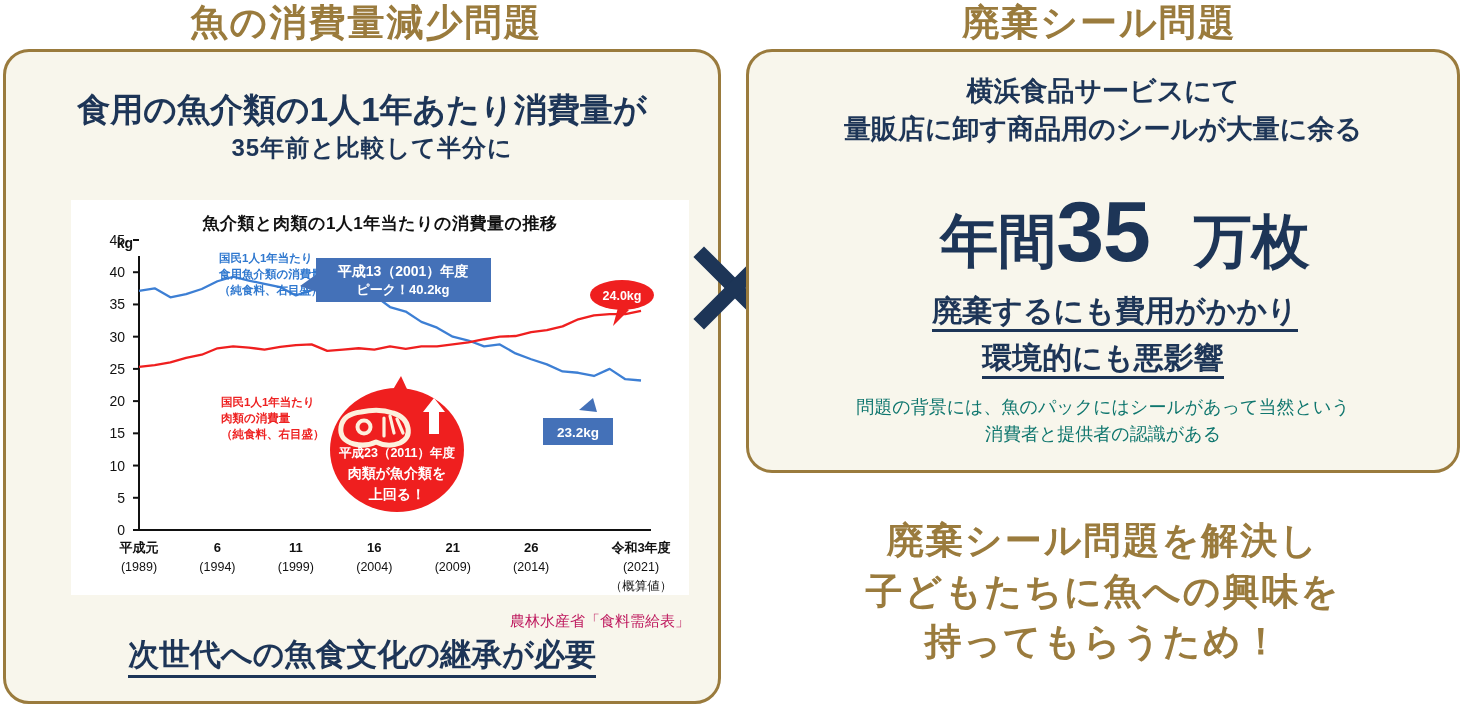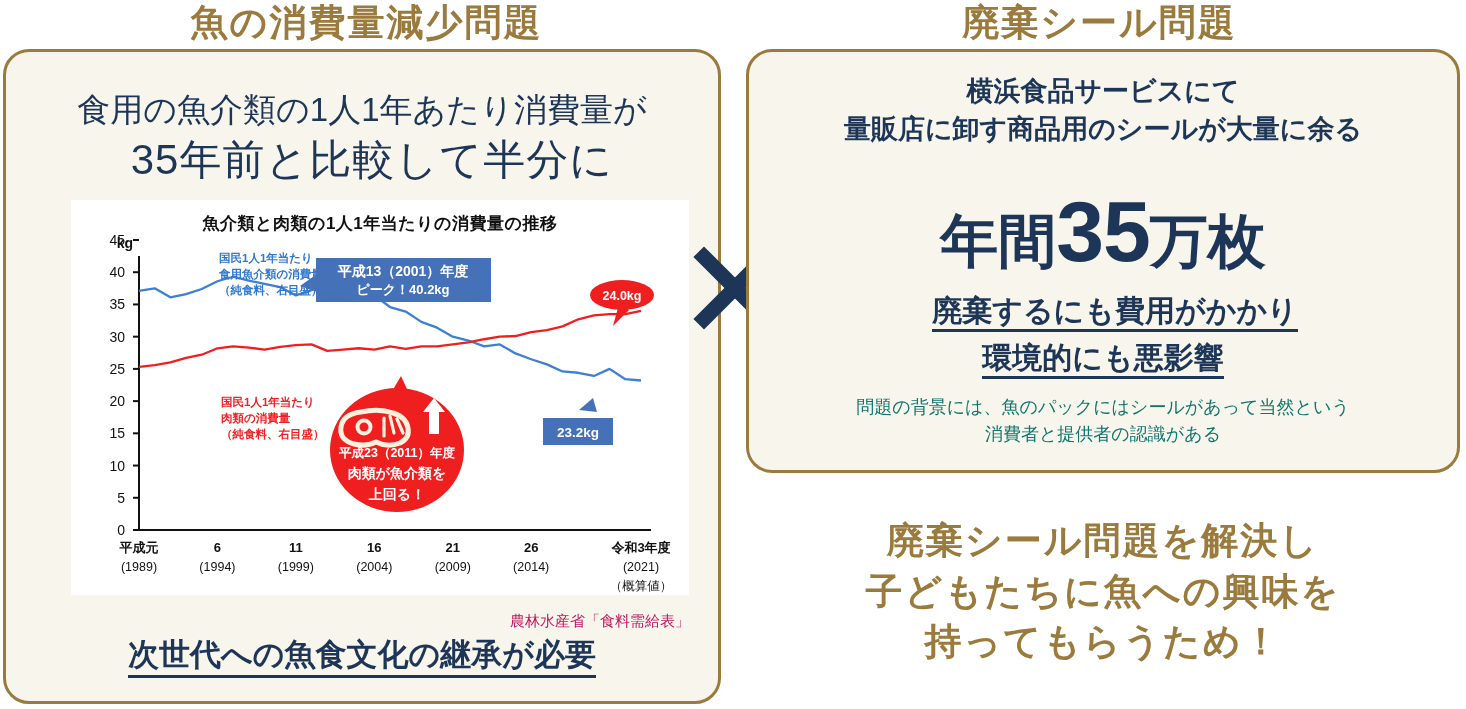--- a/index.html
+++ b/index.html
@@ -32,29 +32,29 @@
     border:3px solid #9a7b3d;
     border-radius:26px;
     box-sizing:border-box;
   }
   #left-panel{left:3px;top:49px;width:718px;height:655px;}
   #right-panel{left:746px;top:49px;width:714px;height:424px;}
 
   
   .navy-lead{
     color:#1d3557;
-    font-weight:normal;
+    font-weight:bold;
     text-align:center;
     line-height:1.34;
   }
   #left-lead{
     position:absolute;left:3px;top:88px;width:718px;
     font-size:33px;
   }
-  #left-lead .l2{font-size:42px;letter-spacing:1px;margin-left:20px;}
+  #left-lead .l2{font-size:24px;letter-spacing:1px;margin-left:20px;}
 
   
   #chart-card{
     position:absolute;left:71px;top:200px;width:618px;height:395px;
     background:#ffffff;
   }
   #chart-title{
     position:absolute;left:0;top:12px;width:618px;text-align:center;
     font-size:17px;font-weight:bold;color:#111111;letter-spacing:.5px;
   }
@@ -77,21 +77,21 @@
 
   
   #right-top{
     position:absolute;left:746px;top:72px;width:714px;text-align:center;
     color:#1d3557;font-size:27px;font-weight:bold;line-height:1.42;
   }
   #right-big{
     position:absolute;left:746px;top:182px;width:714px;text-align:center;
     color:#1d3557;font-weight:bold;white-space:nowrap;
   }
-  #right-big .unit{font-size:58px;letter-spacing:0px;}
+  #right-big .unit{font-size:58px;letter-spacing:0px;margin-left:44px;}
   #right-big .num{font-size:86px;letter-spacing:-1px;}
   #right-ul1,#right-ul2{
     position:absolute;left:746px;width:714px;text-align:center;
     color:#1d3557;font-size:30px;font-weight:bold;
   }
   #right-ul1{top:291px;margin-left:12px;}
   #right-ul2{top:338px;}
   #right-ul1 span,#right-ul2 span{border-bottom:3px solid #1d3557;padding-bottom:2px;}
   #right-note{
     position:absolute;left:746px;top:394px;width:714px;text-align:center;

